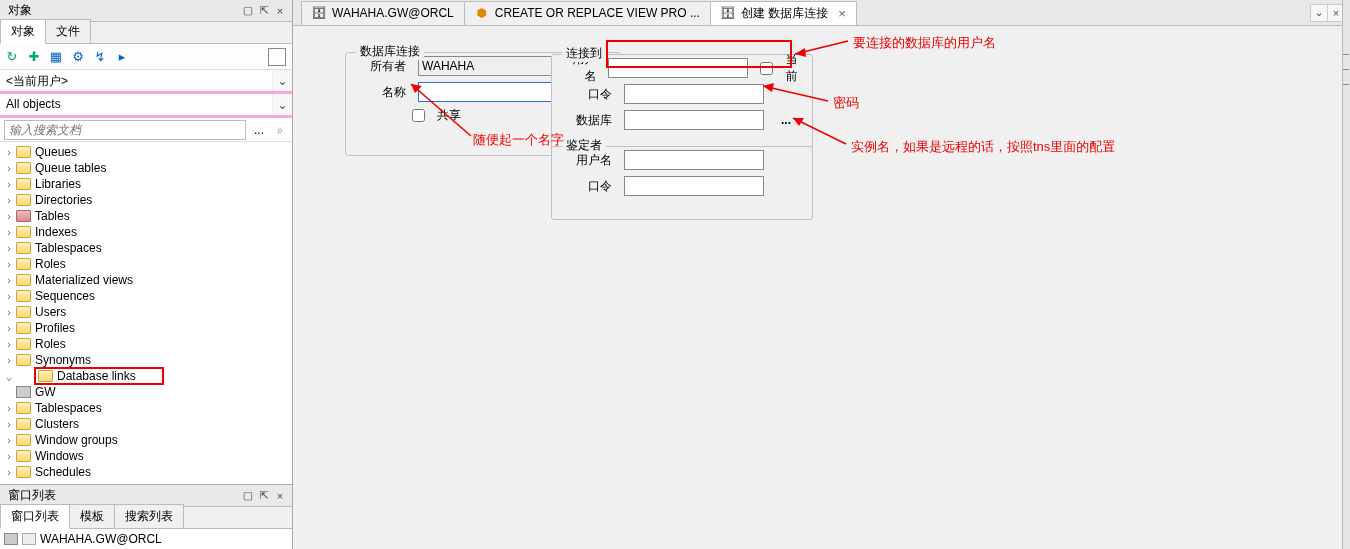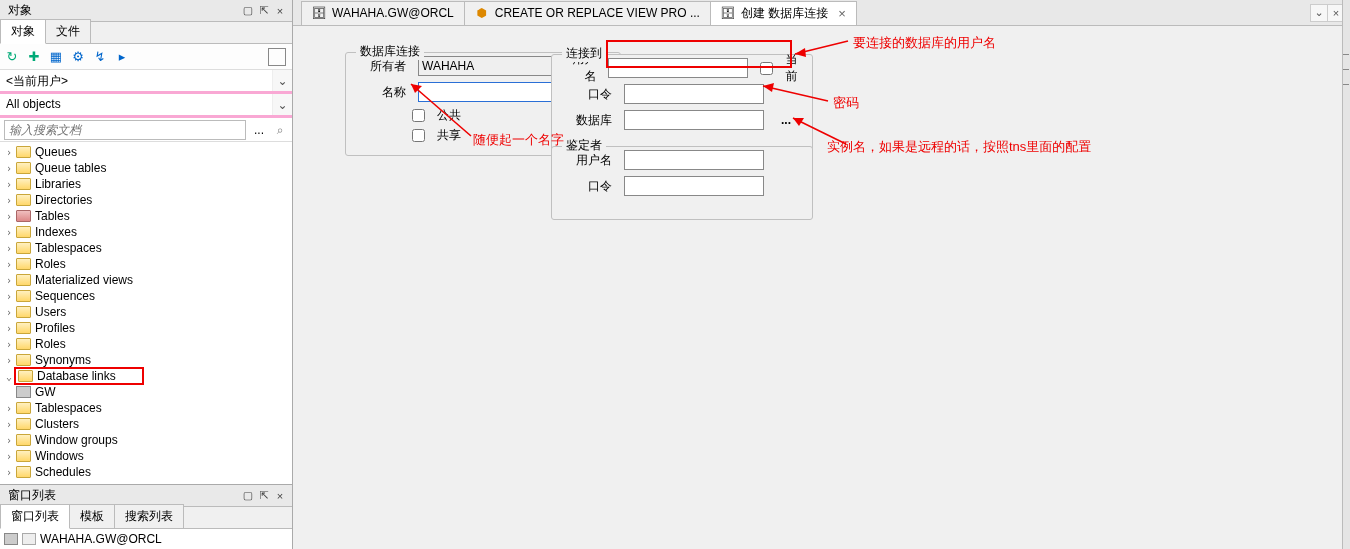--- a/index.html
+++ b/index.html
@@ -29,21 +29,21 @@
 .dots-btn { padding: 0 4px; cursor: pointer; }
 .sm-icon { width: 16px; height: 16px; cursor: pointer; display: inline-flex; align-items: center; justify-content: center; }
 
 .tree { flex: 1; overflow: hidden; background: #fff; padding-top: 2px; }
 .tree-row { display: flex; align-items: center; height: 16px; padding-left: 4px; cursor: pointer; white-space: nowrap; }
 .tw { width: 10px; text-align: center; color: #666; font-size: 10px; font-family: monospace; }
 .folder { width: 15px; height: 12px; margin: 0 4px 0 2px; background: linear-gradient(#ffe9a6, #f8cc5a); border: 1px solid #c9a63a; border-radius: 1px; position: relative; }
 .folder.closed { background: linear-gradient(#fff0c0, #ffd76a); }
 .folder.dark { background: linear-gradient(#f0bfbf, #d88); border-color: #a66; }
 .dblink-icon { width: 15px; height: 12px; margin: 0 4px 0 2px; background: #ccc; border: 1px solid #888; position: relative; }
-.hl-red { border: 2px solid #e00; padding: 0 26px 0 0; position: relative; z-index: 3; }
+.hl-red { border: 2px solid #e00; padding: 0 26px 0 0; position: relative; z-index: 3; margin-left: 20px; }
 
 .bottom { border-top: 1px solid #aaa; }
 
 .main { position: absolute; left: 293px; top: 0; right: 0; height: 549px; background: #f0f0f0; border-right: 1px solid #aaa; }
 
 .main-tabs { display: flex; height: 26px; align-items: center; background: #e8e8e8; border-bottom: 1px solid #bbb; padding-left: 8px; gap: 0; }
 .main-tab { display: flex; align-items: center; height: 24px; padding: 0 10px; border: 1px solid #bbb; border-bottom: none; background: #f0f0f0; margin-right: -1px; cursor: pointer; gap: 6px; font-size: 12px; }
 .main-tab.active { background: #fff; }
 .tab-glyph { width: 14px; height: 14px; display: inline-flex; align-items: center; justify-content: center; }
 .tab-close { margin-left: 4px; font-size: 13px; color: #666; cursor: pointer; }
@@ -274,24 +274,20 @@
       <div class="frow">
         <span class="flabel">所有者</span>
         <input class="finput ro" style="width: 150px;" readonly="" value="WAHAHA">
       </div>
       <div class="frow">
         <span class="flabel">名称</span>
         <input class="finput" style="width: 150px; border-color: rgb(42, 111, 214);" value="">
       </div>
       <div class="frow" style="padding-left:66px;height:20px">
         <input type="checkbox" class="fcheck" style="">
-        <span>公共</span>
-      </div>
-      <div class="frow" style="padding-left:66px;height:20px">
-        <input type="checkbox" class="fcheck" style="">
         <span>共享</span>
       </div>
     </div>
 
     <div class="fieldset fs2">
       <div class="legend">连接到</div>
       <div class="frow">
         <span class="flabel">用户名</span>
         <input class="finput" style="width: 140px;" value="">
         <input type="checkbox" class="fcheck" style="">
@@ -317,21 +313,21 @@
       <div class="frow">
         <span class="flabel">口令</span>
         <input type="password" class="finput" style="width: 140px;" value="">
       </div>
     </div>
 
     <div class="red-box" style="left:313px; top:14px; width:186px; height:28px;"></div>
 
     <div class="annot" style="left:560px; top:8px">要连接的数据库的用户名</div>
     <div class="annot" style="left:540px; top:68px">密码</div>
-    <div class="annot" style="left:534px; top:112px">实例名，如果是远程的话，按照tns里面的配置</div>
+    <div class="annot" style="left:558px; top:112px">实例名，如果是远程的话，按照tns里面的配置</div>
     <div class="annot" style="left:180px; top:105px">随便起一个名字</div>
 
     <svg class="arrow-svg" style="left:0;top:0;width:600px;height:200px">
 
       <line x1="555" y1="15" x2="502" y2="28"></line>
         <polygon points="502,28 512,22 513,31"></polygon>
 
       <line x1="535" y1="75" x2="470" y2="60"></line>
         <polygon points="470,60 481,57 479,66"></polygon>
 

